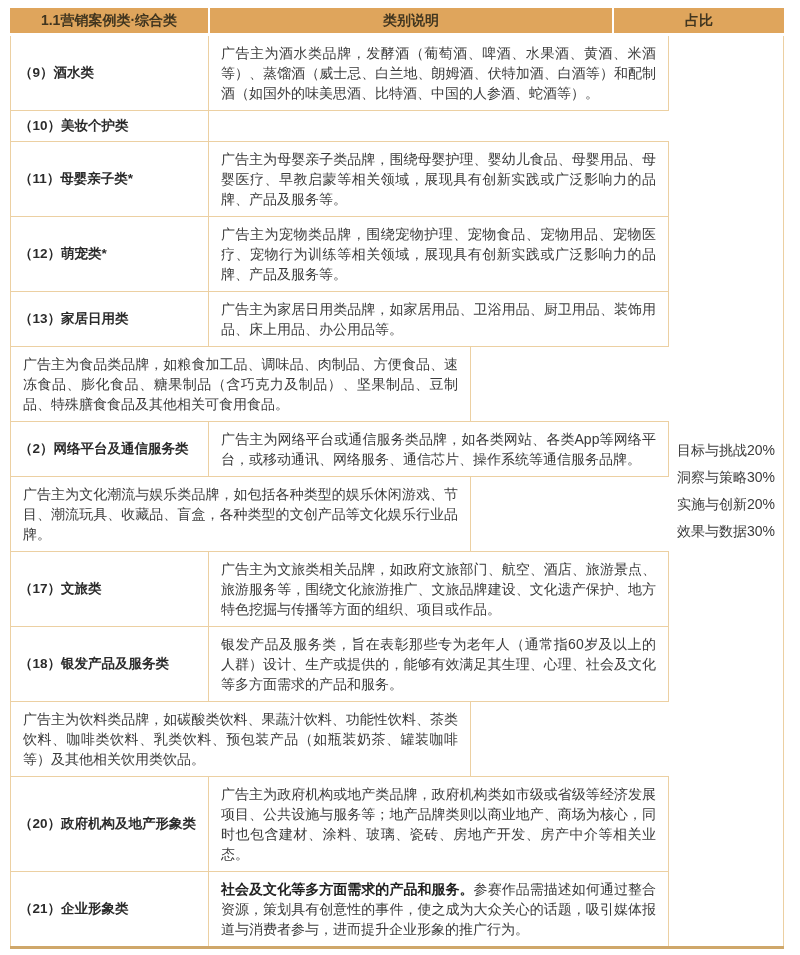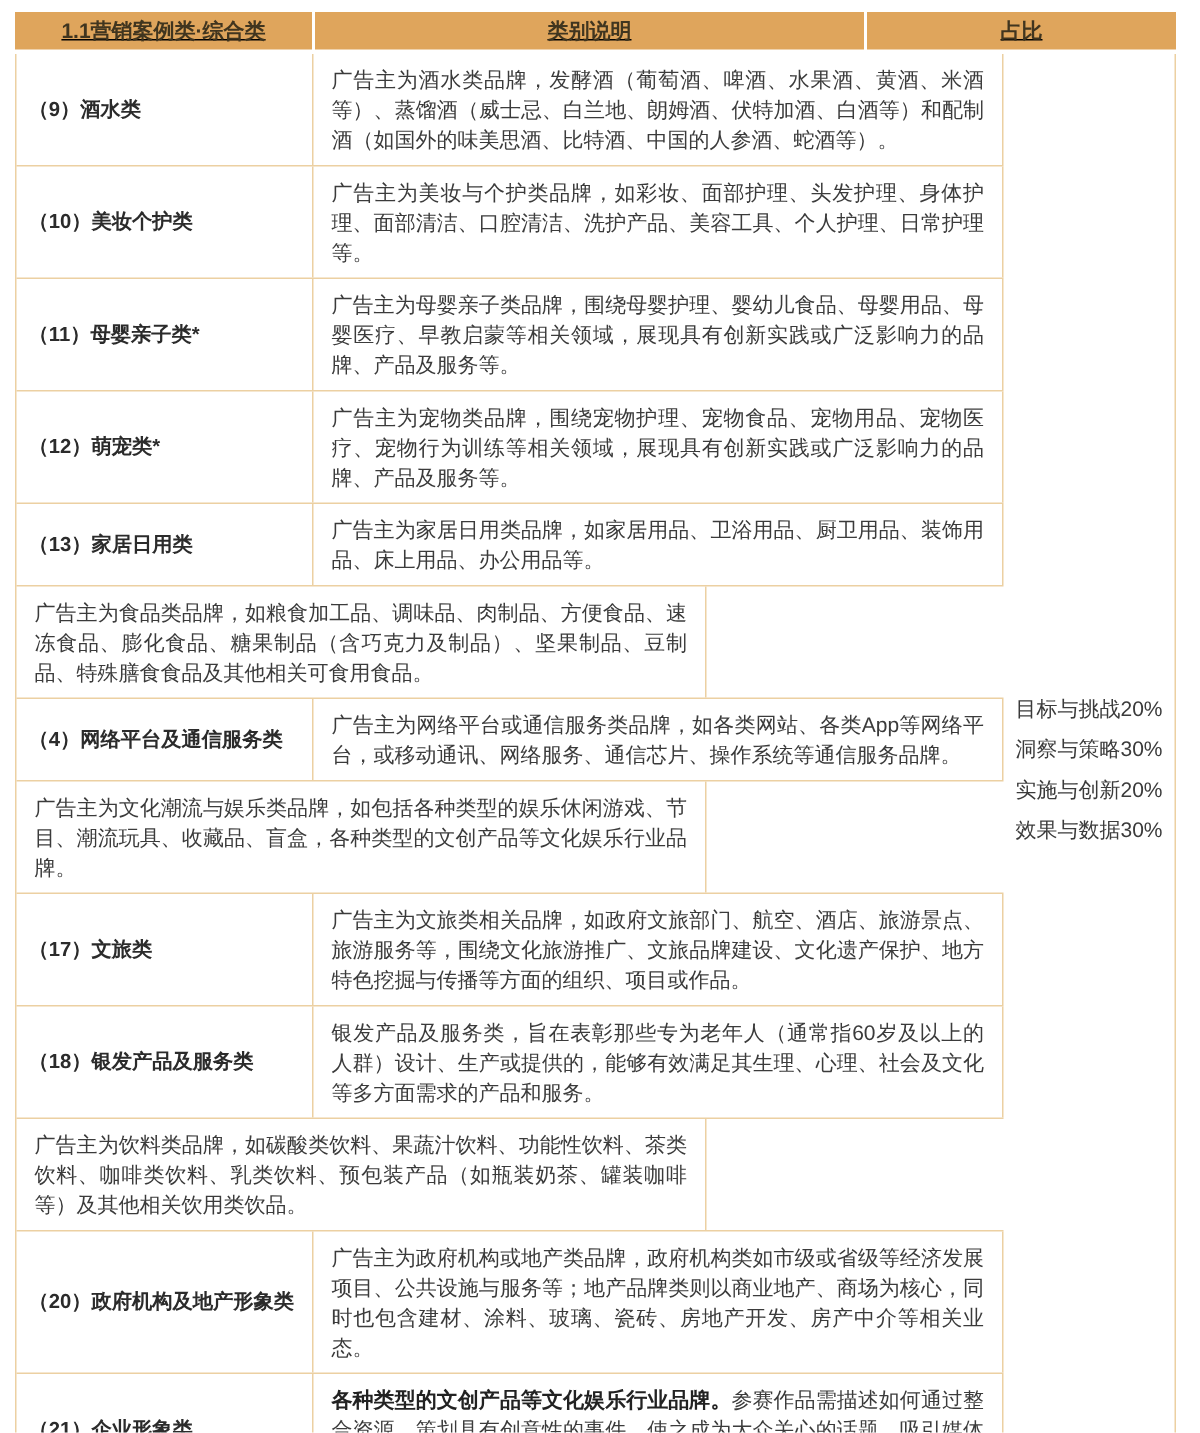--- a/index.html
+++ b/index.html
@@ -15,28 +15,28 @@
   html, body { background: var(--page-bg); }
   body {
     width: 800px; height: 955px;
     font-family: "Liberation Sans", "DejaVu Sans", sans-serif;
     position: relative; overflow: hidden;
   }
   .page { position: absolute; inset: 0; background: var(--page-bg); }
   .cat-table { position: absolute; left: 10px; top: 8px; width: 774px; }
 
   
-  .header-row { display: flex; height: 25px; text-decoration: underline; }
+  .header-row { display: flex; height: 25px; }
   .hcell {
     background: var(--header-bg); color: var(--header-text);
     font-weight: bold; font-size: 14px;
     display: flex; align-items: center; justify-content: center;
   }
   .hc1 { width: 198px; }
-  .hc2 { width: 366px; margin: 0 2px; }
+  .hc2 { width: 402px; margin: 0 2px; }
   .hc3 { flex: 1; }
 
   
   .body-row {
     display: flex; margin-top: 3px;
     border-bottom: 3px solid var(--bottom-border);
   }
   .rows-wrap { width: 659px; border-left: 1px solid var(--border); }
   .trow { display: flex; border-bottom: 1px solid var(--border); }
   .trow:last-child { border-bottom: none; }
@@ -84,21 +84,20 @@
     <div class="lcell">
       <span>（9）酒水类</span>
     </div>
     <div class="dcell"><span>广告主为酒水类品牌，发酵酒（葡萄酒、啤酒、水果酒、黄酒、米酒等）、蒸馏酒（威士忌、白兰地、朗姆酒、伏特加酒、白酒等）和配制酒（如国外的味美思酒、比特酒、中国的人参酒、蛇酒等）。</span></div>
   </div>
 
   <div class="trow">
     <div class="lcell">
       <span>（10）美妆个护类</span>
     </div>
-    <div class="dcell"><span>广告主为美妆与个护类品牌，如彩妆、面部护理、头发护理、身体护理、面部清洁、口腔清洁、洗护产品、美容工具、个人护理、日常护理等。</span></div>
   </div>
 
   <div class="trow">
     <div class="lcell">
       <span>（11）母婴亲子类*</span>
     </div>
     <div class="dcell"><span>广告主为母婴亲子类品牌，围绕母婴护理、婴幼儿食品、母婴用品、母婴医疗、早教启蒙等相关领域，展现具有创新实践或广泛影响力的品牌、产品及服务等。</span></div>
   </div>
 
   <div class="trow">
@@ -114,21 +113,21 @@
     </div>
     <div class="dcell"><span>广告主为家居日用类品牌，如家居用品、卫浴用品、厨卫用品、装饰用品、床上用品、办公用品等。</span></div>
   </div>
 
   <div class="trow">
     <div class="dcell"><span>广告主为食品类品牌，如粮食加工品、调味品、肉制品、方便食品、速冻食品、膨化食品、糖果制品（含巧克力及制品）、坚果制品、豆制品、特殊膳食食品及其他相关可食用食品。</span></div>
   </div>
 
   <div class="trow">
     <div class="lcell">
-      <span>（4）网络平台及通信服务类</span>
+      <span>（2）网络平台及通信服务类</span>
     </div>
     <div class="dcell"><span>广告主为网络平台或通信服务类品牌，如各类网站、各类App等网络平台，或移动通讯、网络服务、通信芯片、操作系统等通信服务品牌。</span></div>
   </div>
 
   <div class="trow">
     <div class="dcell"><span>广告主为文化潮流与娱乐类品牌，如包括各种类型的娱乐休闲游戏、节目、潮流玩具、收藏品、盲盒，各种类型的文创产品等文化娱乐行业品牌。</span></div>
   </div>
 
   <div class="trow">
     <div class="lcell">
@@ -152,21 +151,21 @@
     <div class="lcell">
       <span>（20）政府机构及地产形象类</span>
     </div>
     <div class="dcell"><span>广告主为政府机构或地产类品牌，政府机构类如市级或省级等经济发展项目、公共设施与服务等；地产品牌类则以商业地产、商场为核心，同时也包含建材、涂料、玻璃、瓷砖、房地产开发、房产中介等相关业态。</span></div>
   </div>
 
   <div class="trow">
     <div class="lcell">
       <span>（21）企业形象类</span>
     </div>
-    <div class="dcell"><strong class="desc-bold">各种类型的文创产品等文化娱乐行业品牌。</strong><span>参赛作品需描述如何通过整合资源，策划具有创意性的事件，使之成为大众关心的话题，吸引媒体报道与消费者参与，进而提升企业形象的推广行为。</span></div>
+    <div class="dcell"><strong class="desc-bold">社会及文化等多方面需求的产品和服务。</strong><span>参赛作品需描述如何通过整合资源，策划具有创意性的事件，使之成为大众关心的话题，吸引媒体报道与消费者参与，进而提升企业形象的推广行为。</span></div>
   </div>
 </div>
       <div class="share-cell">
         <div class="share-inner" id="share-lines">
             <div class="share-line">目标与挑战20%</div>
             <div class="share-line">洞察与策略30%</div>
             <div class="share-line">实施与创新20%</div>
             <div class="share-line">效果与数据30%</div>
           </div>
       </div>

